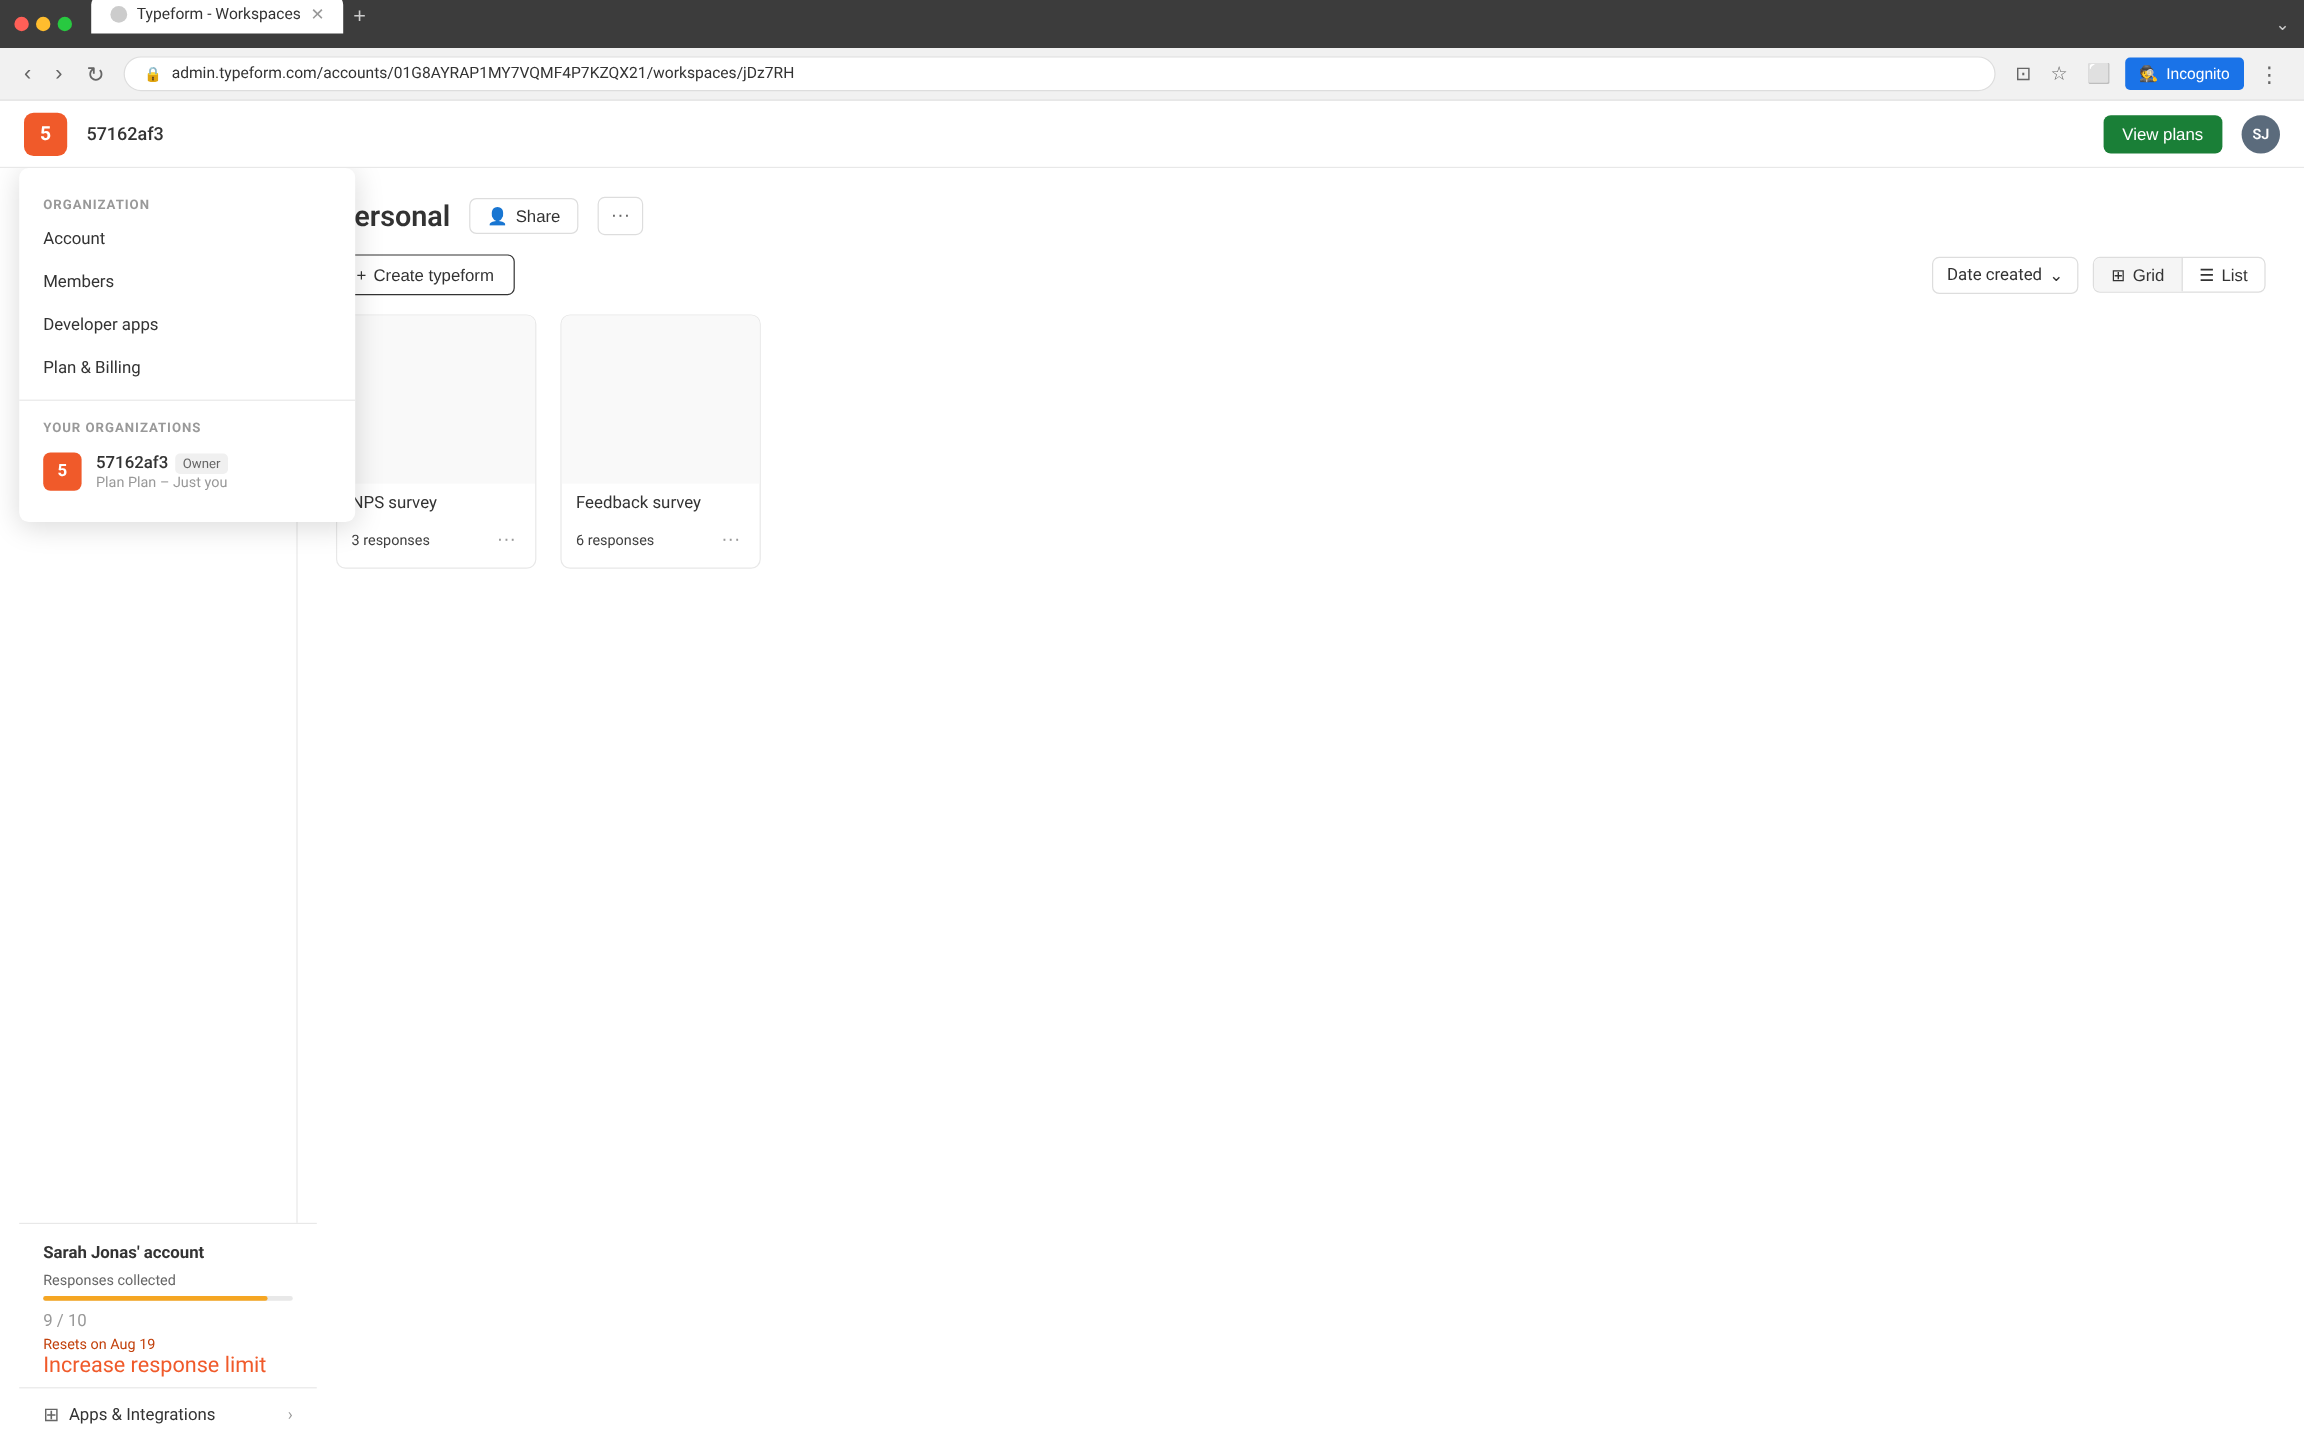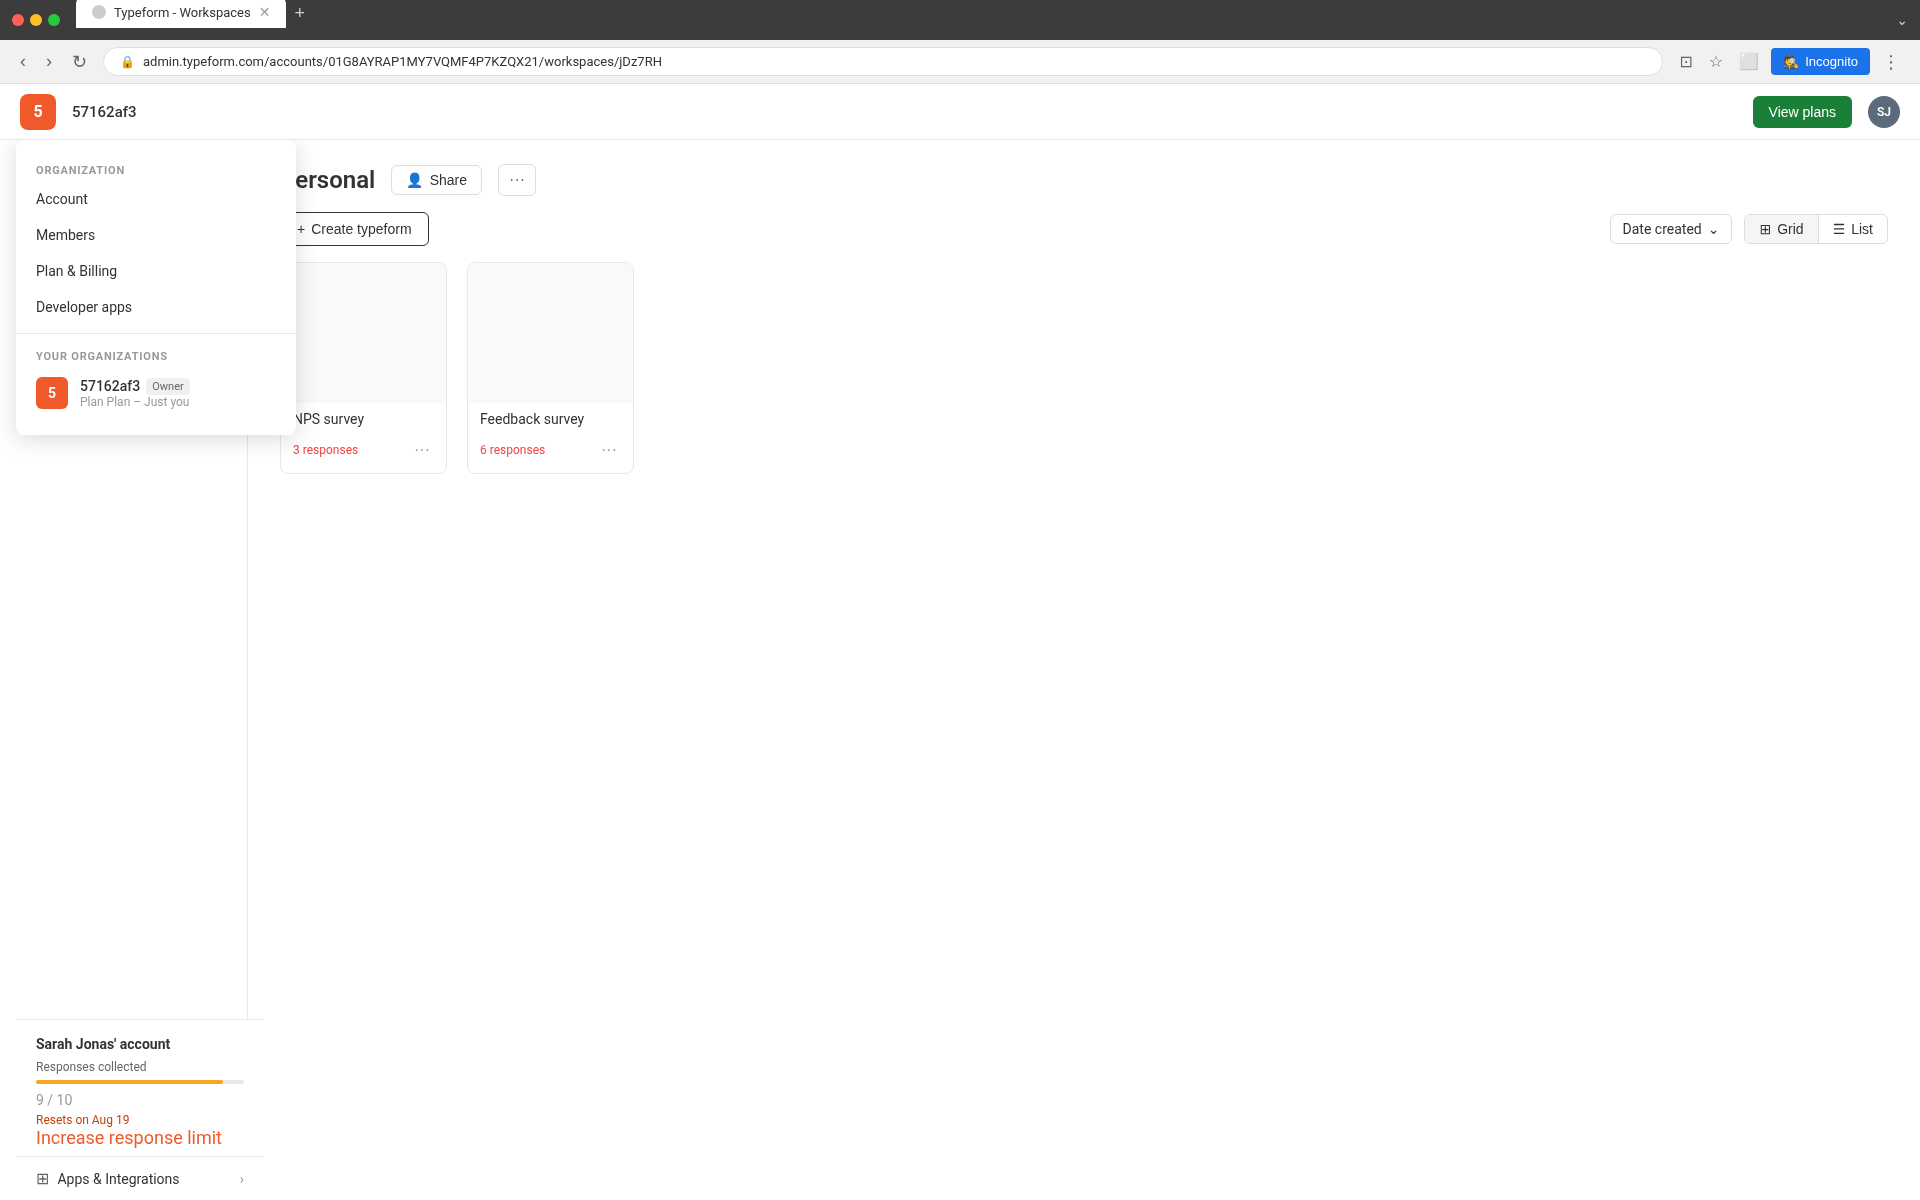--- a/index.html
+++ b/index.html
@@ -86,21 +86,21 @@
     .view-btn { display: flex; align-items: center; gap: 6px; padding: 6px 14px; font-size: 14px; color: #333; cursor: pointer; background: none; border: none; }
     .view-btn.active { background: #f5f5f5; font-weight: 500; }
     .view-btn:first-child { border-right: 1px solid #ddd; }
 
     
     .forms-grid { display: flex; gap: 20px; padding: 0 32px; flex-wrap: wrap; }
     .form-card { width: 167px; border: 1px solid #e8e8e8; border-radius: 8px; overflow: hidden; cursor: pointer; transition: box-shadow 0.2s; }
     .form-card-preview { height: 140px; background: #f9f9f9; display: flex; align-items: center; justify-content: center; }
     .form-card-title { font-size: 14px; color: #333; padding: 8px 12px 4px; font-weight: 400; }
     .form-card-footer { display: flex; align-items: center; justify-content: space-between; padding: 8px 12px 12px; }
-    .responses-text { font-size: 12px; color: #ef4444; }
+    .responses-text { font-size: 12px; color: #404040; }
     .card-more-btn { background: none; border: none; color: #999; font-size: 16px; cursor: pointer; padding: 2px 4px; border-radius: 4px; }
   </style>
 </head>
 <body>
 
 <div class="browser-chrome">
   <div class="browser-dots">
     <div class="dot dot-red"></div>
     <div class="dot dot-yellow"></div>
     <div class="dot dot-green"></div>
@@ -151,22 +151,22 @@
 </div>
 
 <div class="main-layout">
 
   <div class="sidebar">
 
     <div class="dropdown-overlay">
       <div class="dropdown-section-label">ORGANIZATION</div>
       <div class="dropdown-item">Account</div>
       <div class="dropdown-item">Members</div>
+      <div class="dropdown-item">Developer apps</div>
       <div class="dropdown-item">Plan &amp; Billing</div>
-      <div class="dropdown-item">Developer apps</div>
       <div class="dropdown-divider"></div>
       <div class="dropdown-section-label">YOUR ORGANIZATIONS</div>
       <div class="org-row">
         <div class="org-badge">
           <span>5</span>
         </div>
         <div class="org-info">
           <div class="org-info-name">
             <span>57162af3</span>
             <span class="owner-badge">Owner</span>

